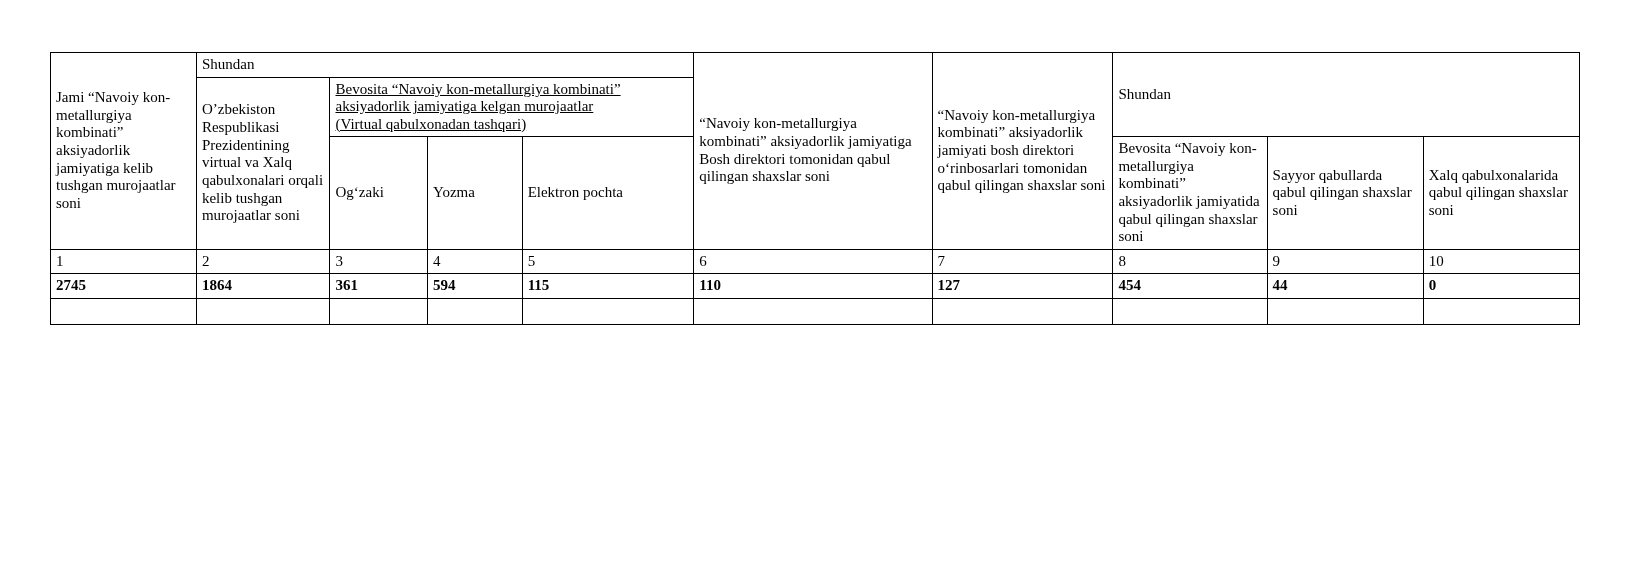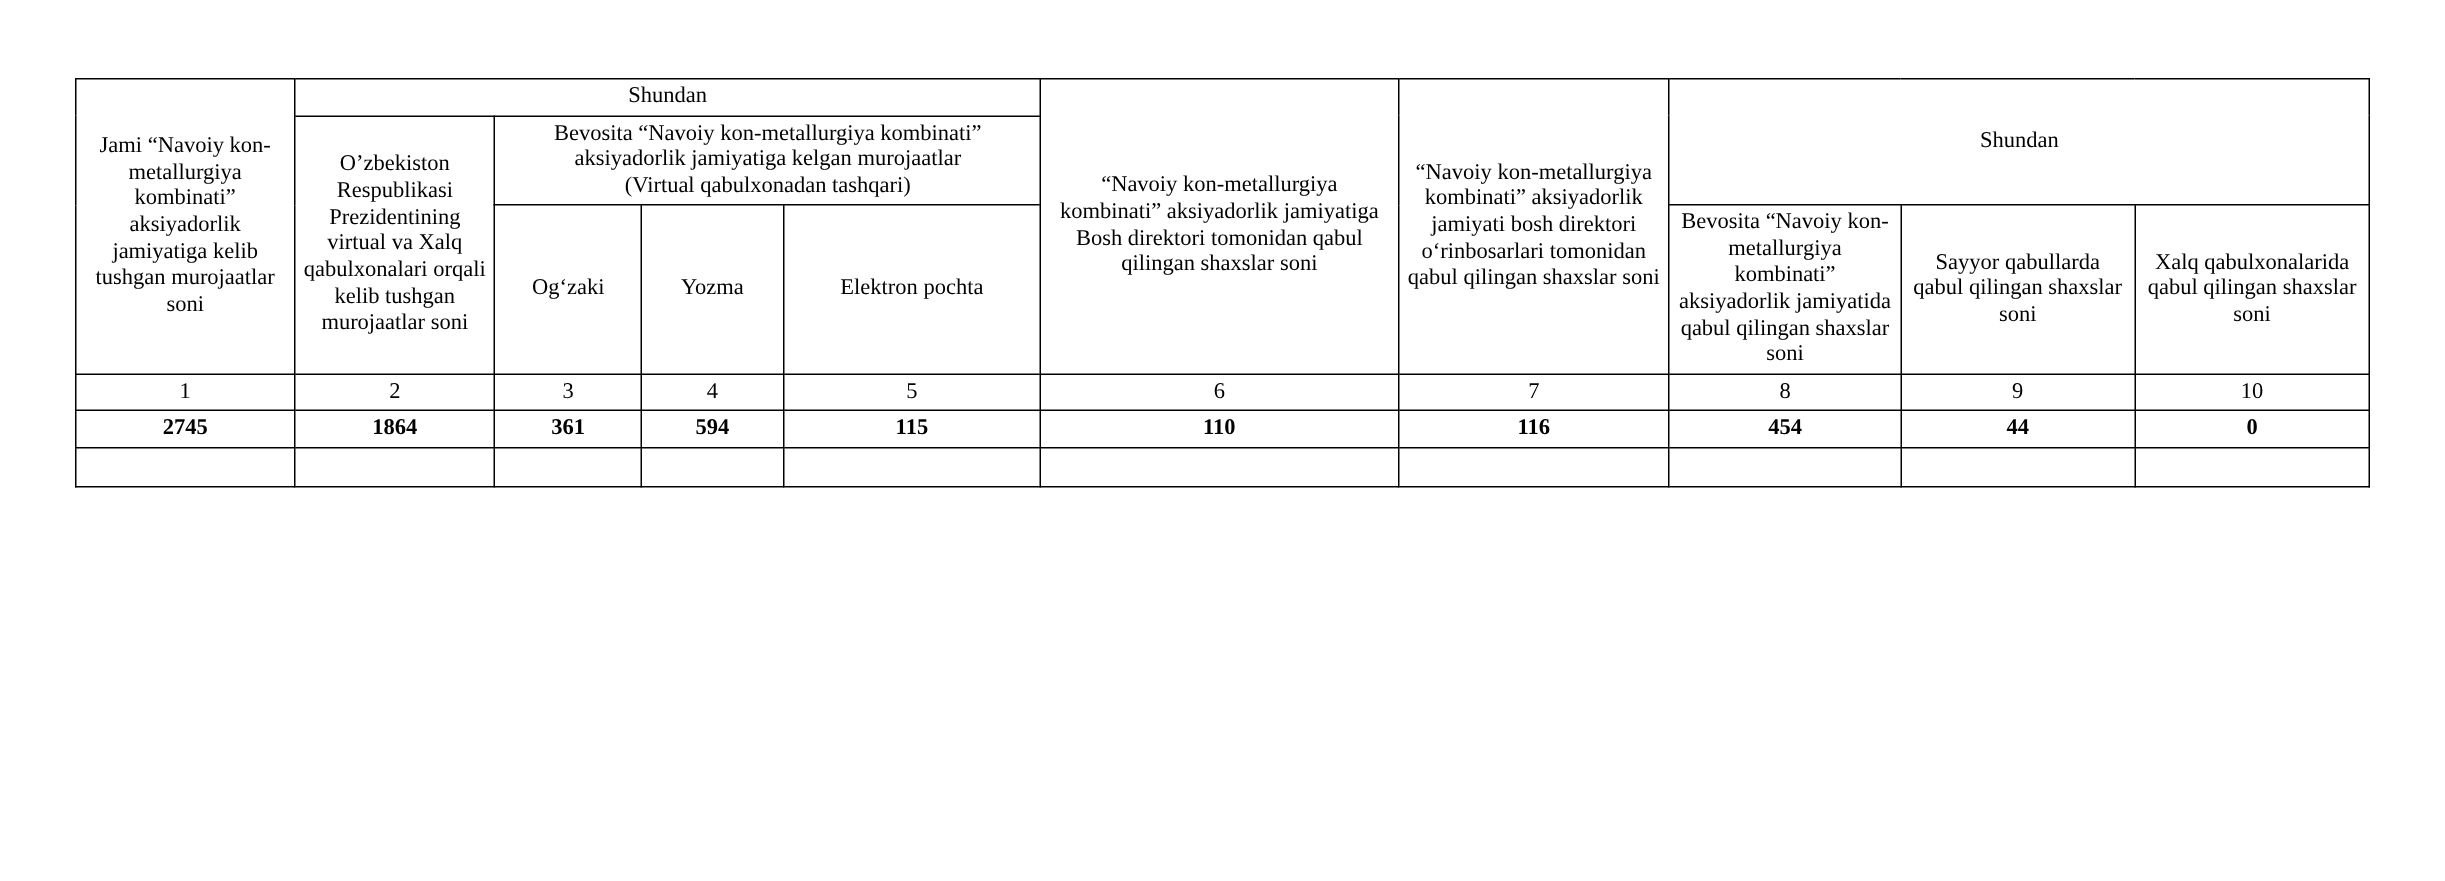--- a/index.html
+++ b/index.html
@@ -23,21 +23,20 @@
   }
   table.report {
     border-collapse: collapse;
     table-layout: fixed;
     width: 1530px;
     font-size: 15px;
     line-height: 1.18;
   }
   table.report td {
     border: 1px solid #000000;
-    text-align: center;
     vertical-align: middle;
     padding: 3px 5px;
     box-sizing: border-box;
     word-wrap: break-word;
     hyphens: auto;
     margin-top: 12px;
   }
   td.head-tall {
     vertical-align: middle;
   }
@@ -78,21 +77,21 @@
     <tbody>
       <tr>
         <td rowspan="3" class="head-tall">Jami “Navoiy kon-metallurgiya kombinati” aksiyadorlik jamiyatiga kelib tushgan murojaatlar soni</td>
         <td colspan="4">Shundan</td>
         <td rowspan="3" class="head-tall">“Navoiy kon-metallurgiya kombinati” aksiyadorlik jamiyatiga Bosh direktori tomonidan qabul qilingan shaxslar soni</td>
         <td rowspan="3" class="head-tall">“Navoiy kon-metallurgiya kombinati” aksiyadorlik jamiyati bosh direktori o‘rinbosarlari tomonidan qabul qilingan shaxslar soni</td>
         <td colspan="3" rowspan="2" class="head-tall">Shundan</td>
       </tr>
       <tr>
         <td rowspan="2" class="head-tall">O’zbekiston Respublikasi Prezidentining virtual va Xalq qabulxonalari orqali kelib tushgan murojaatlar soni</td>
-        <td colspan="3" class="head-tall tight" style="white-space:pre-line;">Bevosita “Navoiy kon-metallurgiya kombinati” aksiyadorlik jamiyatiga kelgan murojaatlar
+        <td colspan="3" class="head-tall tight" style="white-space:pre-line;text-decoration:underline;">Bevosita “Navoiy kon-metallurgiya kombinati” aksiyadorlik jamiyatiga kelgan murojaatlar
 (Virtual qabulxonadan tashqari)</td>
       </tr>
       <tr>
         <td class="head-tall">Og‘zaki</td>
         <td class="head-tall">Yozma</td>
         <td class="head-tall">Elektron pochta</td>
         <td class="head-tall tight">Bevosita “Navoiy kon-metallurgiya kombinati” aksiyadorlik jamiyatida qabul qilingan shaxslar soni</td>
         <td class="head-tall tight">Sayyor qabullarda qabul qilingan shaxslar soni</td>
         <td class="head-tall tight">Xalq qabulxonalarida qabul qilingan shaxslar soni</td>
       </tr>
@@ -108,21 +107,21 @@
         <td class="numrow">9</td>
         <td class="numrow">10</td>
       </tr>
       <tr>
         <td class="datarow">2745</td>
         <td class="datarow">1864</td>
         <td class="datarow">361</td>
         <td class="datarow">594</td>
         <td class="datarow">115</td>
         <td class="datarow">110</td>
-        <td class="datarow">116</td>
+        <td class="datarow">127</td>
         <td class="datarow">454</td>
         <td class="datarow">44</td>
         <td class="datarow">0</td>
       </tr>
       <tr>
         <td class="emptyrow"></td>
         <td class="emptyrow"></td>
         <td class="emptyrow"></td>
         <td class="emptyrow"></td>
         <td class="emptyrow"></td>

